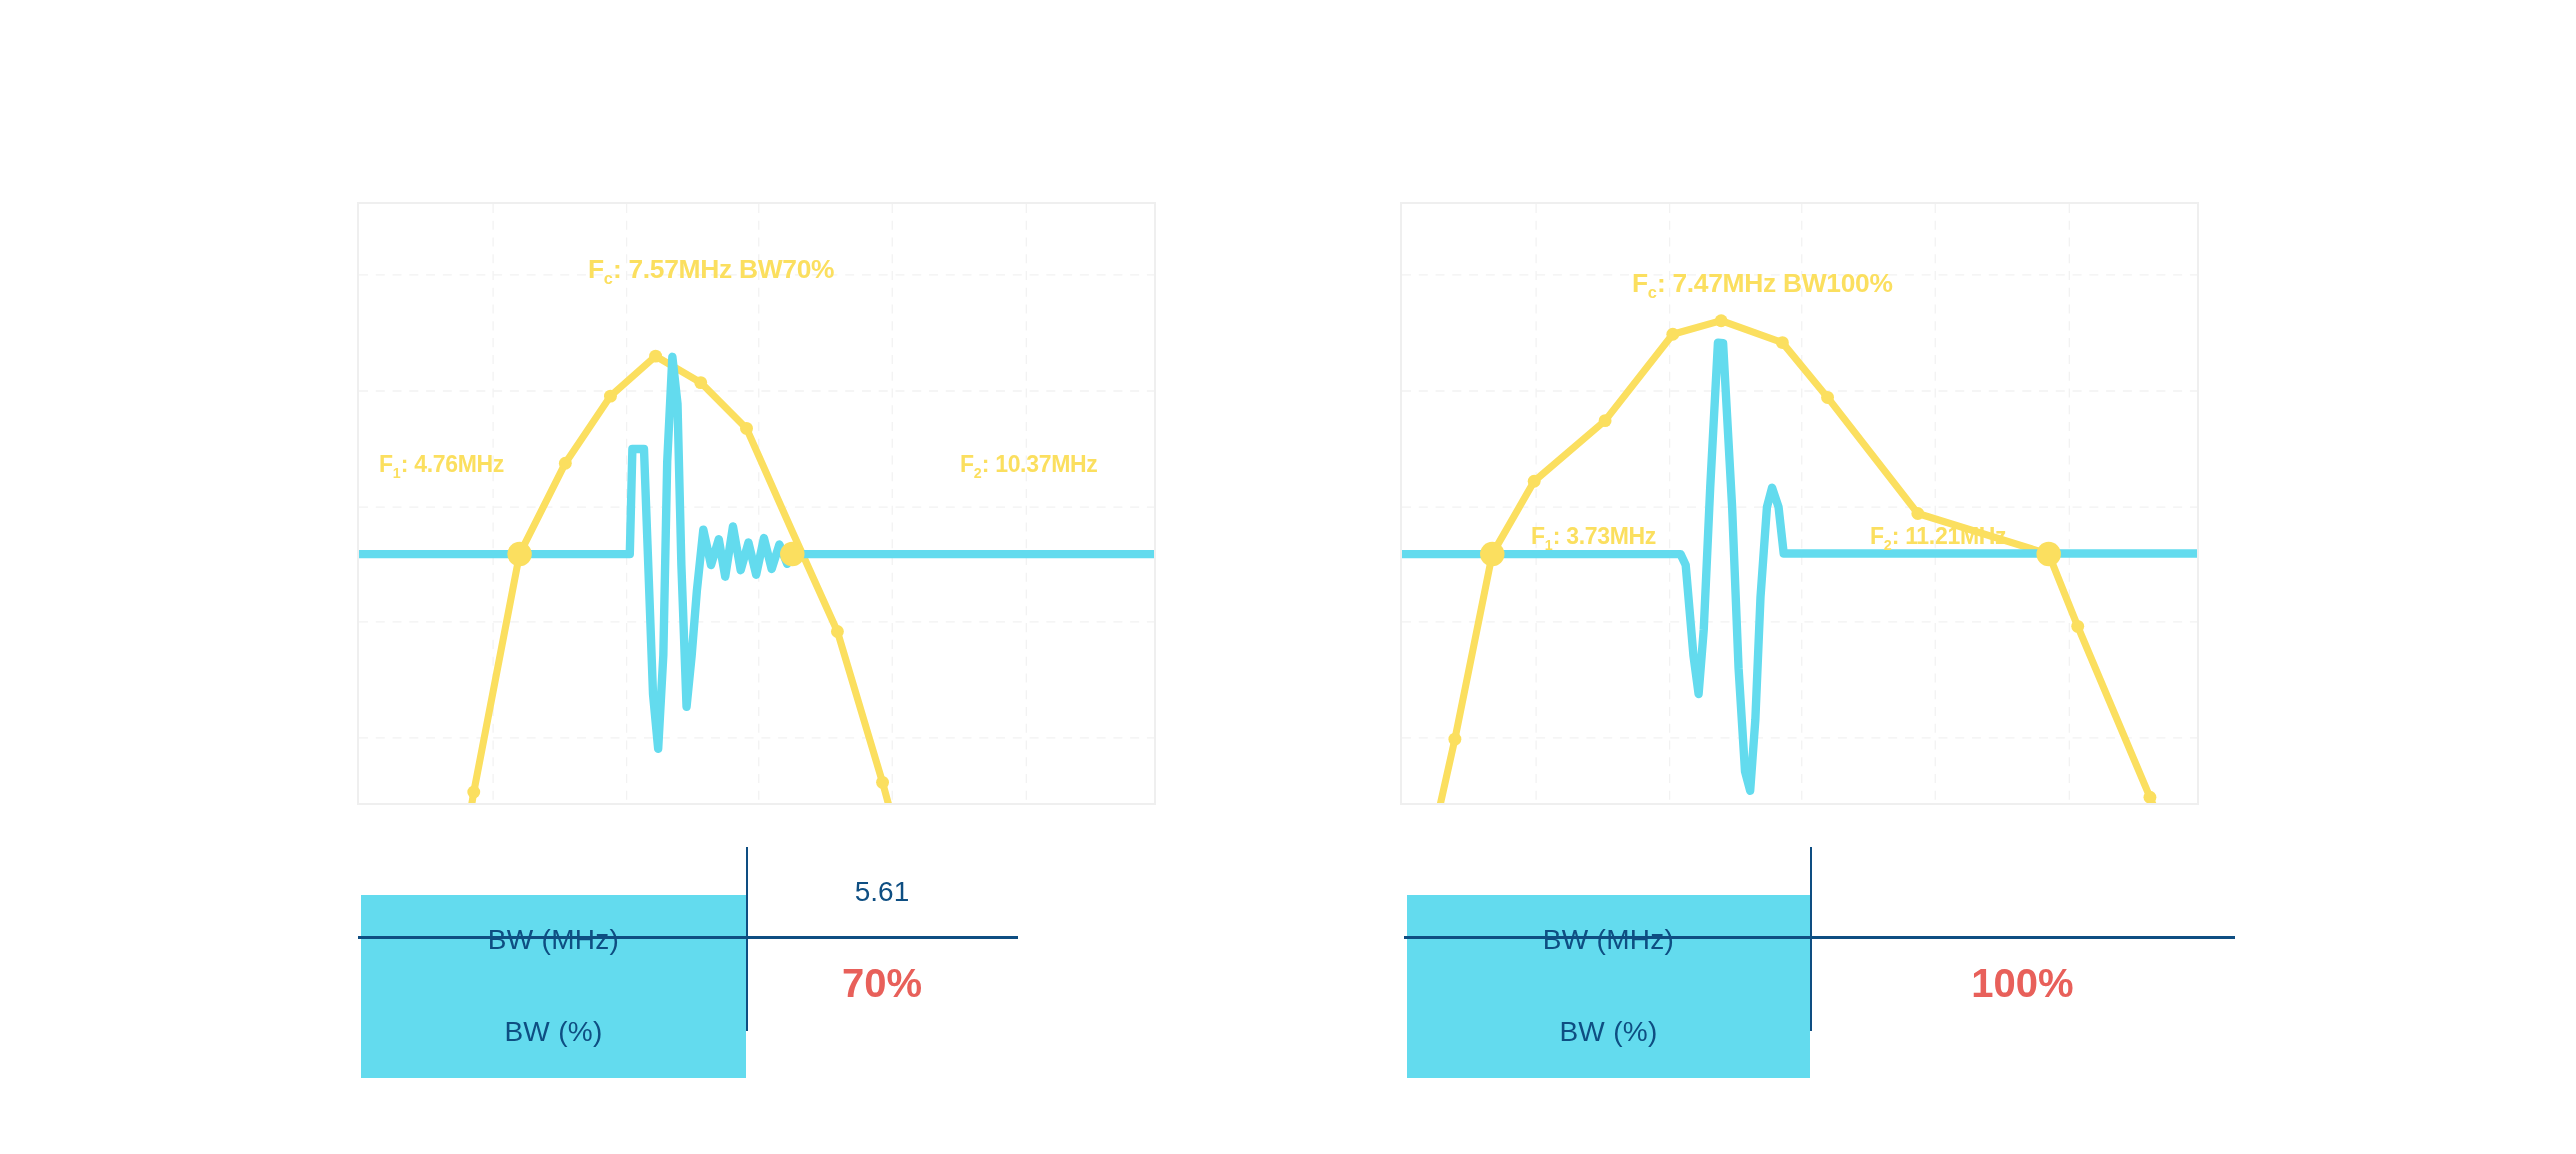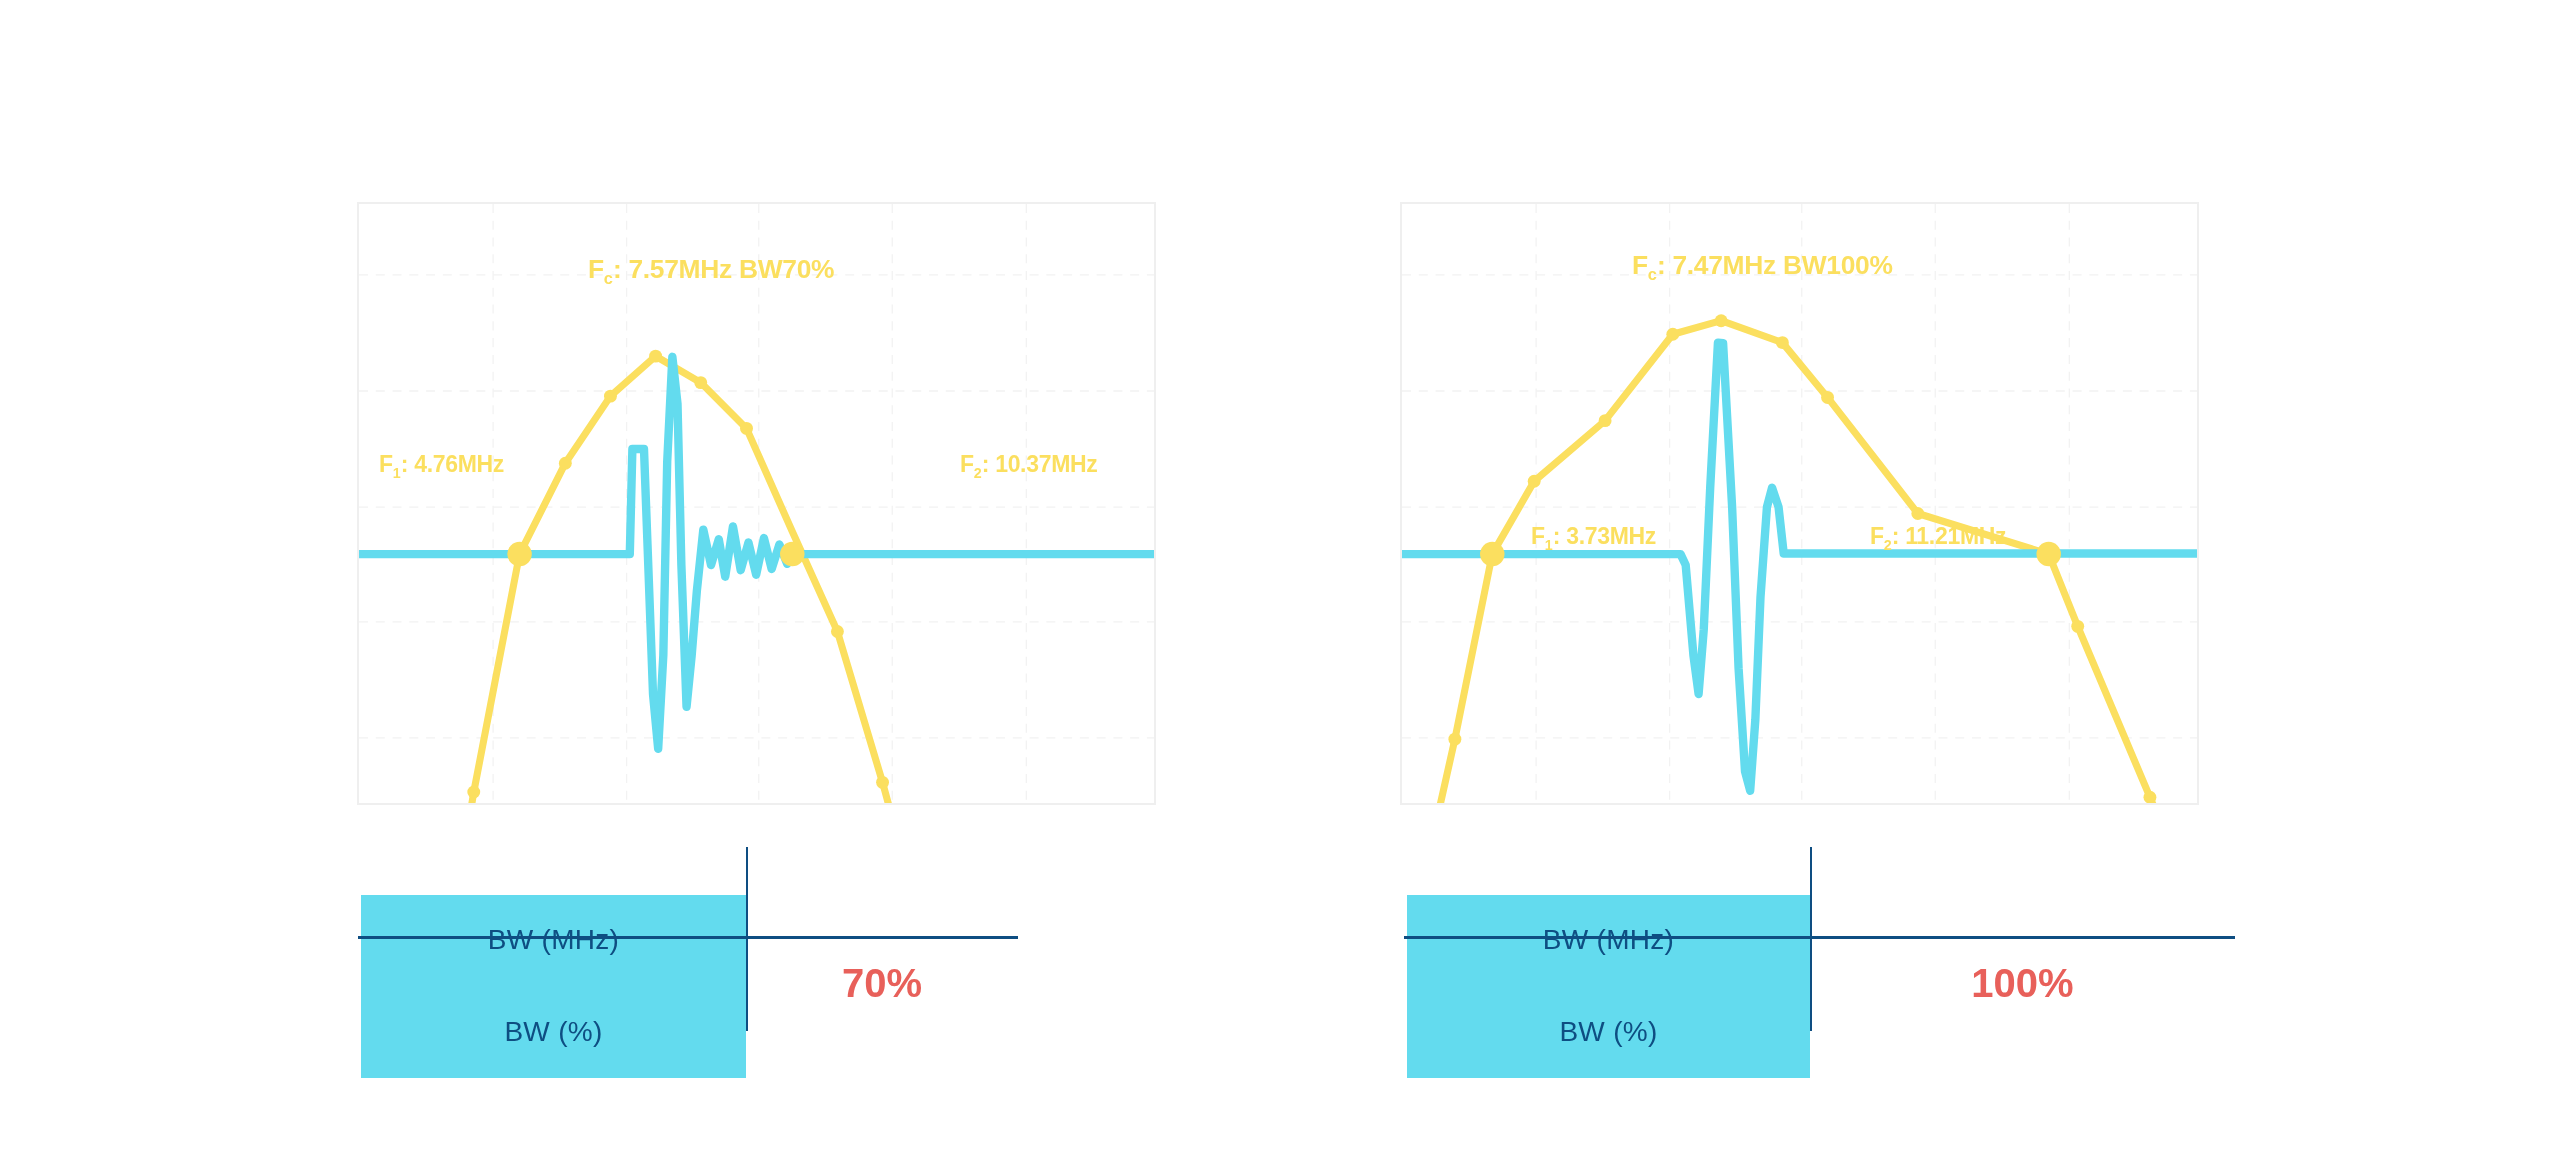--- a/index.html
+++ b/index.html
@@ -88,20 +88,21 @@
     <span>F</span><span class="sub">1</span><span>: 4.76MHz</span>
   </div>
 
   <div class="ann ann-f" style="left:960px;top:451px;">
     <span>F</span><span class="sub">2</span><span>: 10.37MHz</span>
   </div>
 
   <div class="bwtable" style="left:361px;top:847px;width:657px;height:187px;">
     <div class="bwrow" style="height:90px;">
       <div class="bwhead" style="width:385px;height:90px;">BW (MHz)</div>
+      <div class="bwval" style="width:272px;height:90px;">5.61</div>
     </div>
     <div class="bwrow" style="height:93px;">
       <div class="bwhead" style="width:385px;height:93px;">BW (%)</div>
       <div class="bwval pct" style="width:272px;height:93px;">70%</div>
     </div>
     <div class="vdiv" style="left:385px;height:184px;"></div>
     <div class="hdiv" style="left:-3.2px;top:89px;width:660px;"></div>
   </div>
 
   <div class="chart-card right">
@@ -137,21 +138,21 @@
           <circle cx="1160" cy="920" r="10"></circle>
         </g>
         <g fill="#fbdf5f">
           <circle cx="140" cy="543" r="19"></circle>
           <circle cx="1003" cy="543" r="19"></circle>
         </g>
       </svg>
     </div>
   </div>
 
-  <div class="ann ann-fc" style="left:1632px;top:250px;">
+  <div class="ann ann-fc" style="left:1632px;top:268px;">
     <span>F</span><span class="sub">c</span><span>: 7.47MHz BW100%</span>
   </div>
 
   <div class="ann ann-f" style="left:1515px;top:523px;margin-left:16px;">
     <span>F</span><span class="sub">1</span><span>: 3.73MHz</span>
   </div>
 
   <div class="ann ann-f" style="left:1870px;top:523px;text-align:center;">
     <span>F</span><span class="sub">2</span><span>: 11.21MHz</span>
   </div>

